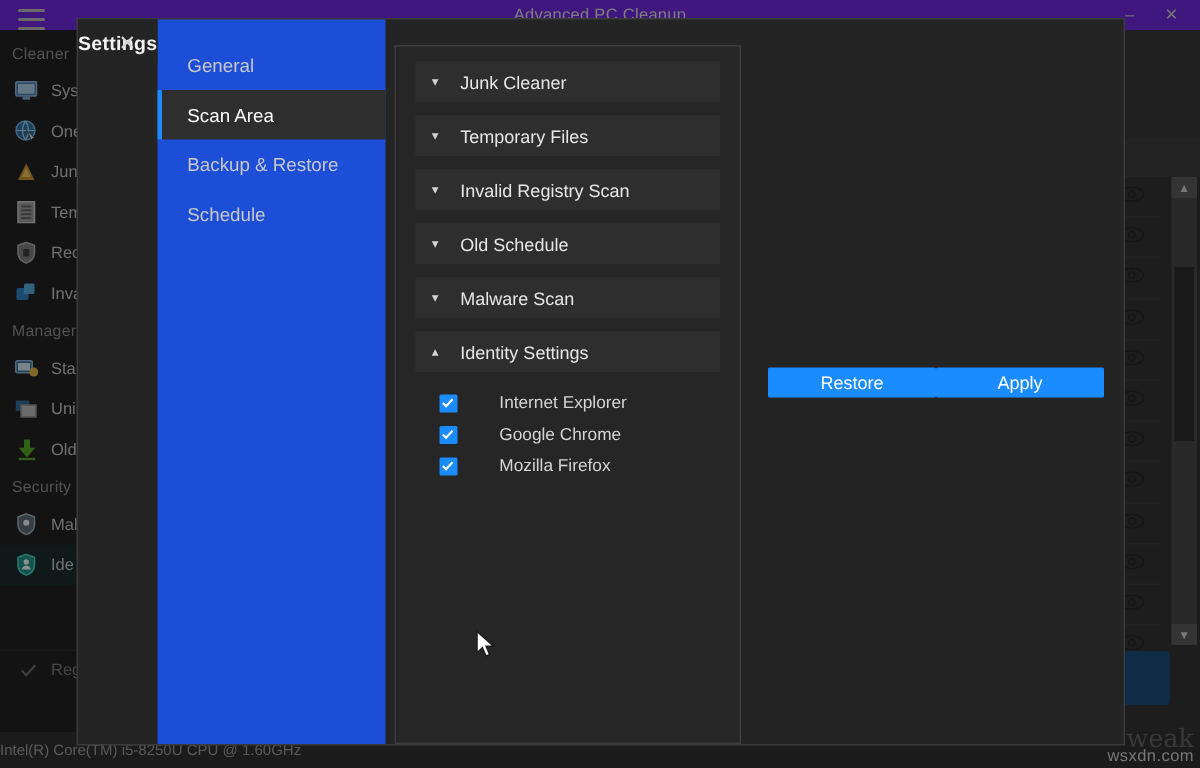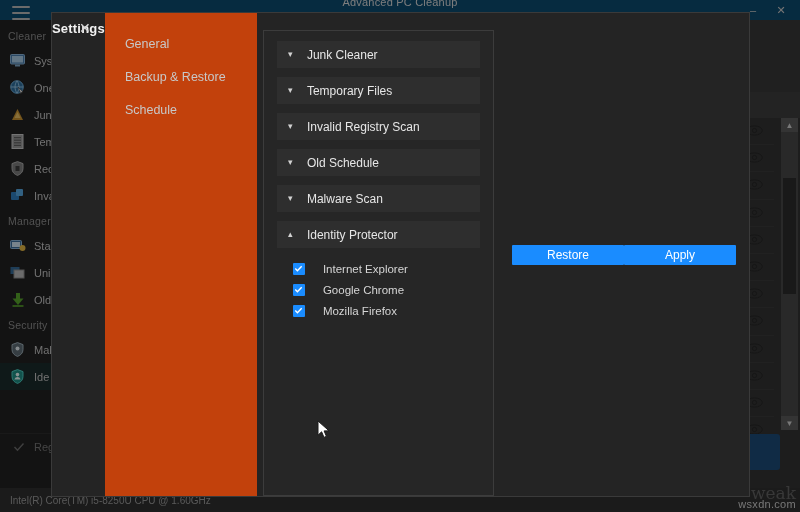--- a/index.html
+++ b/index.html
@@ -16,22 +16,22 @@
     overflow: hidden;
   }
 
   
   .bg-window {
     position: absolute; inset: 0;
     background: #2b2b2b;
   }
   .bg-titlebar {
     position: absolute; top: 0; left: 0; right: 0; height: 20px;
-    background: #0c4a6e;
-    display: flex; align-items: flex-start; justify-content: center;
+    background: #6d28d9;
+    display: flex; align-items: flex-end; justify-content: center;
   }
   .bg-title {
     font-size: 11px; color: #d8d8d8; letter-spacing: .2px;
     position: relative; top: -4px;
   }
   .win-ctrls {
     position: absolute; right: 4px; top: 0; height: 20px;
     display: flex; align-items: center; gap: 14px;
     padding-right: 8px;
   }
@@ -74,21 +74,21 @@
     position: absolute; left: 0; right: 0; bottom: 28px;
     height: 26px; display: flex; align-items: center; gap: 7px;
     padding-left: 10px;
     font-size: 11px; color: #787878;
     border-top: 1px solid #2c2c2c;
   }
 
   .bg-statusbar {
     position: absolute; left: 0; right: 0; bottom: 0; height: 24px;
     background: #2f2f2f;
-    display: flex; align-items: center; padding-left: 10px;
+    display: flex; align-items: center; 
     font-size: 10px; color: #9a9a9a;
   }
 
   
   .bg-content {
     position: absolute; left: 120px; right: 0; top: 20px; bottom: 24px;
     background: #333333;
   }
   .bg-content-head {
     position: absolute; left:0; right:0; top: 0; height: 72px;
@@ -168,21 +168,21 @@
     width: 20px; height: 20px;
     display: flex; align-items: center; justify-content: center;
     color: #d6d6d6; font-size: 14px; cursor: default;
   }
   .modal-body {
     flex: 1; display: flex; min-height: 0;
   }
 
   .nav {
     width: 152px; flex: 0 0 152px;
-    background: #c2410c;
+    background: #1d4ed8;
     padding-top: 14px;
   }
   .nav-item {
     position: relative;
     height: 33px; display: flex; align-items: center;
     padding-left: 20px;
     font-size: 12.5px; color: #c8c8c8;
   }
   .nav-item.active {
     background: #2e2e2e; color: #ffffff;
@@ -214,21 +214,21 @@
   }
   .chev {
     font-size: 9px; color: #d2d2d2; width: 9px; display:inline-block;
     line-height: 1;
   }
   .acc-label {
     font-size: 12px; color: #e6e6e6;
   }
   .acc-body { padding: 10px 0 2px 16px; }
   .chk-row {
-    height: 21px; display: flex; align-items: center; gap: 18px;
+    height: 21px; display: flex; align-items: center; gap: 28px;
   }
   .chk {
     width: 12px; height: 12px; flex: 0 0 12px;
     background: #1a8cff; border-radius: 1px;
     display: flex; align-items: center; justify-content: center;
   }
   .chk svg { display: block; }
   .chk-lbl { font-size: 11.5px; color: #d5d5d5; }
 
   .footer {
@@ -504,20 +504,23 @@
       <span>Settings</span>
       <div class="modal-close">✕</div>
     </div>
 
     <div class="modal-body">
 
       <div class="nav">
         <div class="nav-item">
           <span>General</span>
         </div>
+        <div class="nav-item active">
+          <span>Scan Area</span>
+        </div>
         <div class="nav-item">
           <span>Backup &amp; Restore</span>
         </div>
         <div class="nav-item">
           <span>Schedule</span>
         </div>
       </div>
 
       <div class="content">
         <div class="panel">
@@ -553,21 +556,21 @@
           <div class="acc-item">
             <div class="acc-head">
               <span class="chev">▾</span>
               <span class="acc-label">Malware Scan</span>
             </div>
           </div>
 
           <div class="acc-item">
             <div class="acc-head">
               <span class="chev">▴</span>
-              <span class="acc-label">Identity Protector</span>
+              <span class="acc-label">Identity Settings</span>
             </div>
             <div class="acc-body">
               <div class="chk-row">
                 <span class="chk">
                     <svg width="9" height="9" viewBox="0 0 9 9">
                       <path d="M1.3 4.6 3.4 6.8 7.7 2.2" stroke="#ffffff" stroke-width="1.4" fill="none"></path>
                     </svg>
                   </span>
                 <span class="chk-lbl">Internet Explorer</span>
               </div>

